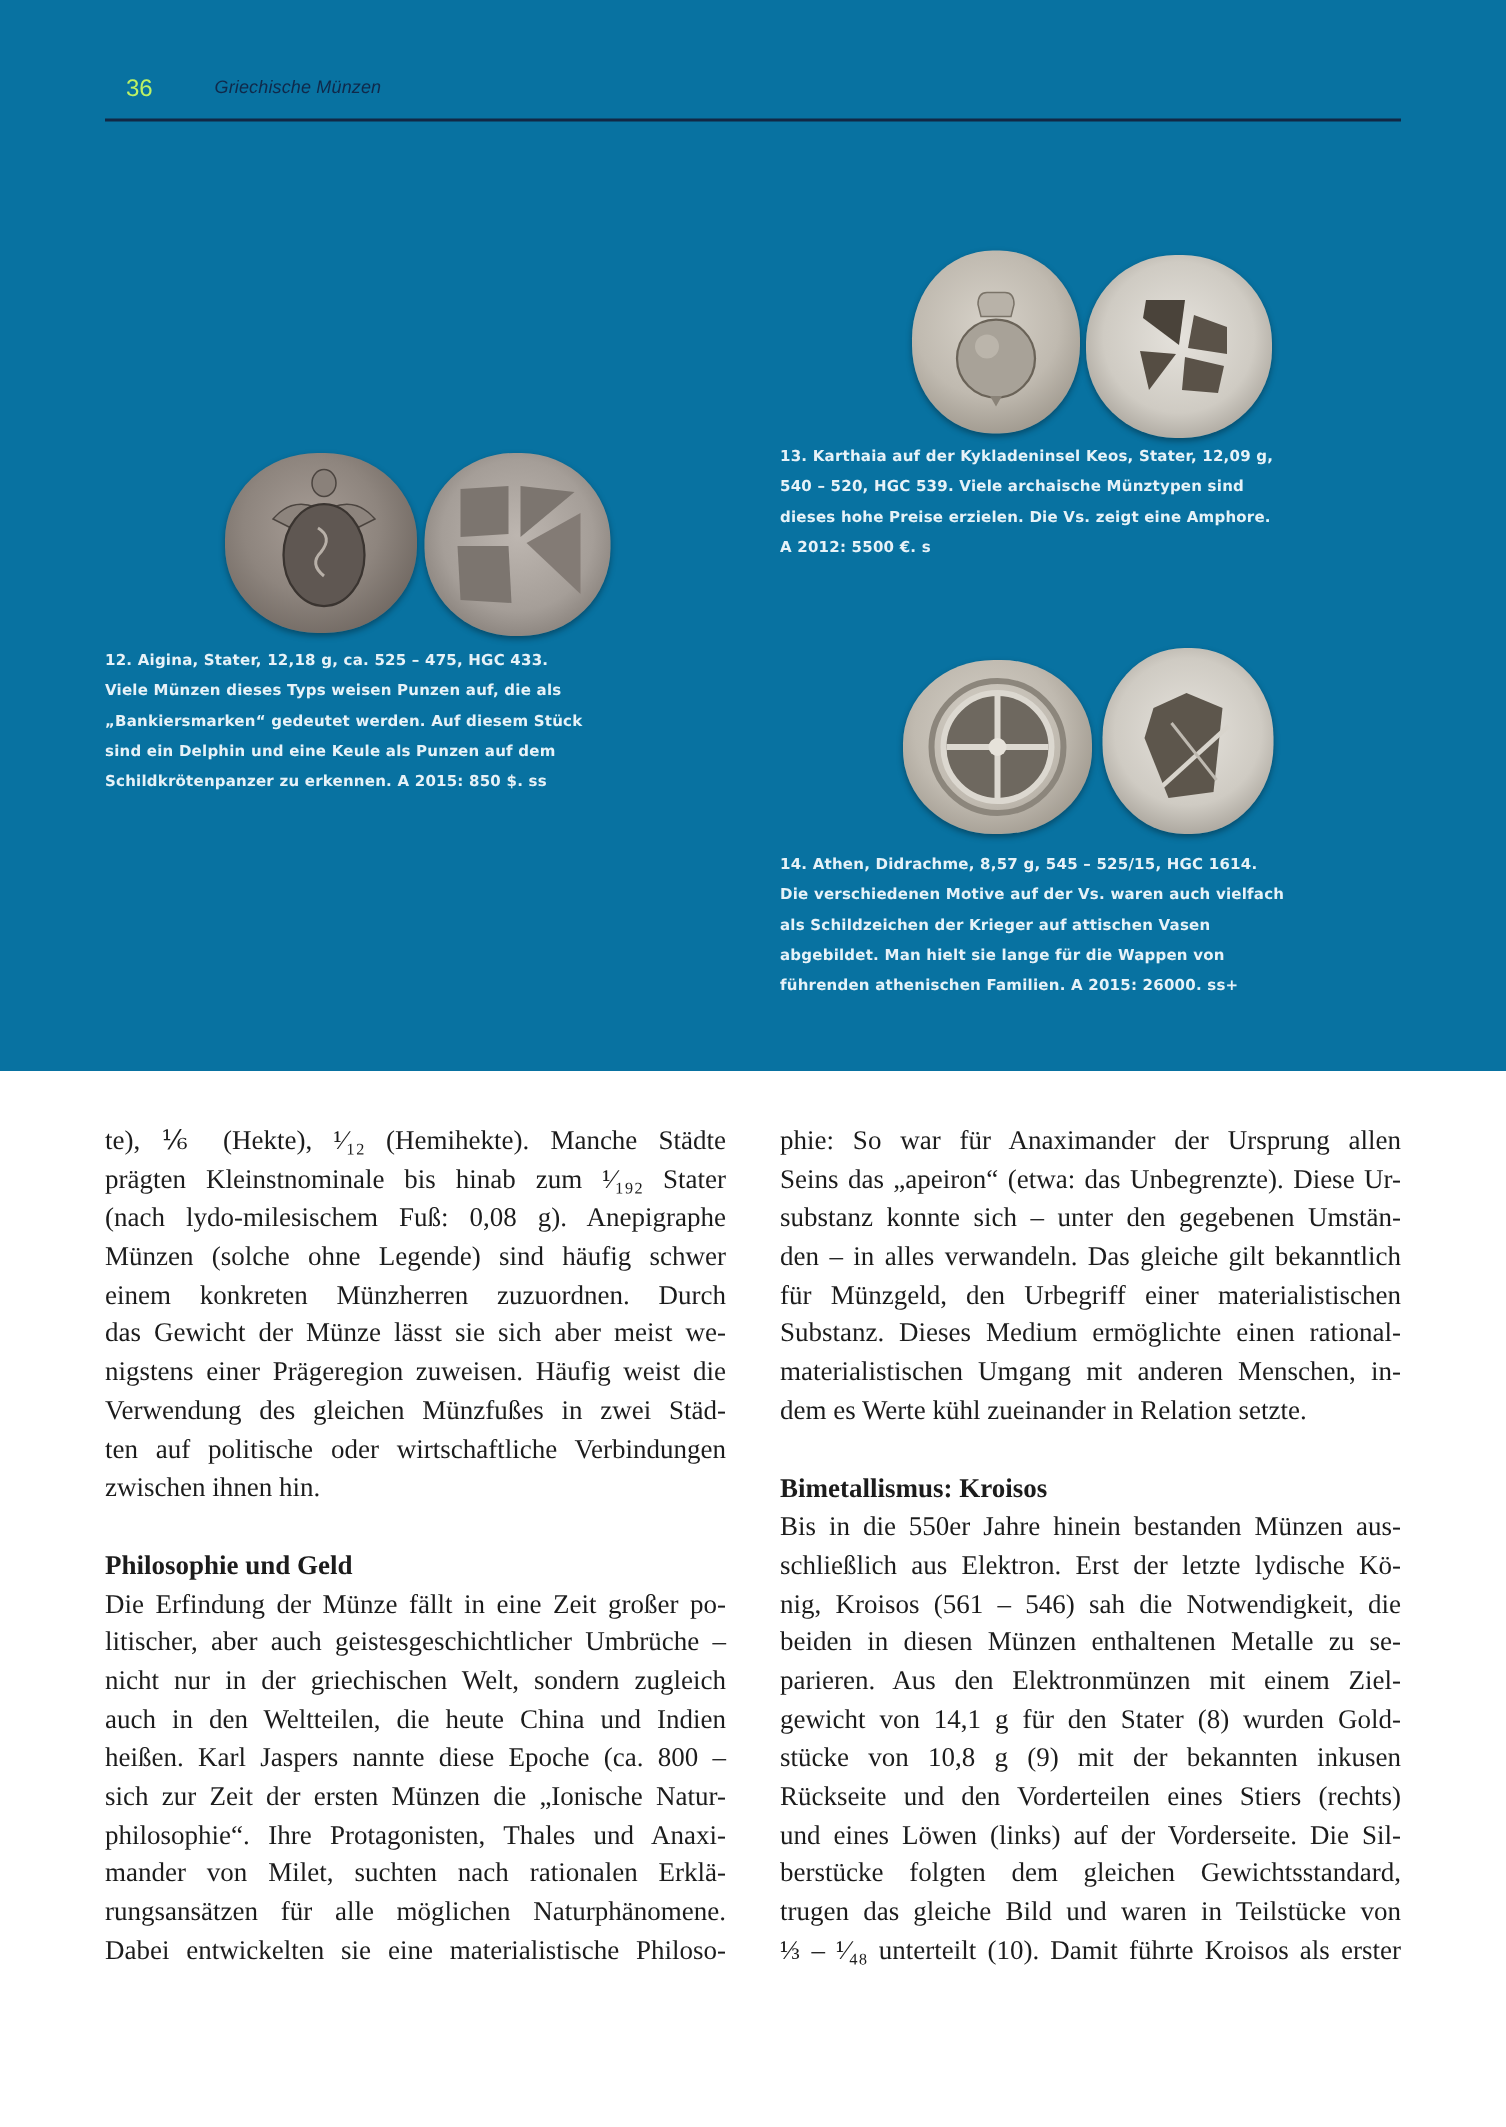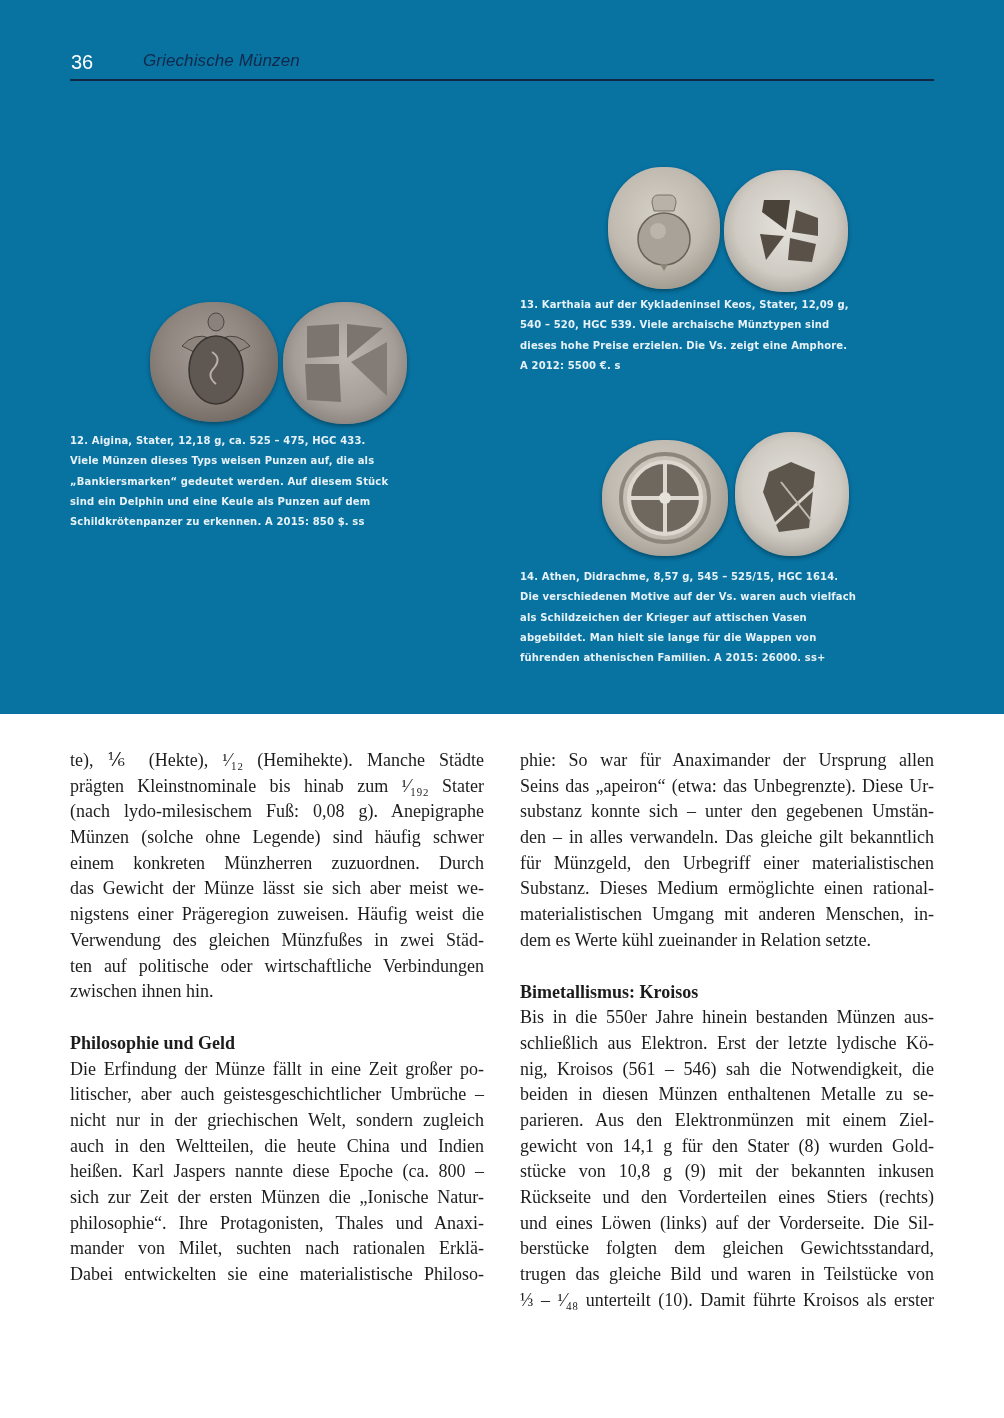--- a/index.html
+++ b/index.html
@@ -5,26 +5,26 @@
     html, body { margin: 0; padding: 0; }
     body {
       width: 1004px; height: 1418px; background: #ffffff; position: relative; overflow: hidden;
       font-family: "Liberation Serif", "DejaVu Serif", serif; color: #1a1a1a;
     }
     .blue-panel {
       position: absolute; left: 0; top: 0; width: 1004px; height: 714px; background: #0872a1;
     }
     .running-head { position: absolute; left: 70px; top: 49px; width: 864px; height: 32px; }
     .page-number {
-      position: absolute; left: 1px; top: 2px; font-family: "Liberation Sans", "DejaVu Sans", sans-serif;
-      font-size: 20px; color: #ffffff;
+      position: absolute; left: 14px; top: 2px; font-family: "Liberation Sans", "DejaVu Sans", sans-serif;
+      font-size: 16px; color: #bef264;
     }
     .chapter-title {
       position: absolute; left: 73px; top: 2px; font-family: "Liberation Sans", "DejaVu Sans", sans-serif;
-      font-style: italic; font-size: 17px; color: #10294a; letter-spacing: 0.1px;
+      font-style: italic; font-size: 12px; color: #10294a; letter-spacing: 0.1px;
     }
     .head-rule { position: absolute; left: 0; top: 30px; width: 864px; height: 2px; background: #112845; }
 
     .coin {
       position: absolute; border-radius: 48%;
       box-shadow: 0 2px 4px rgba(0,0,0,0.35);
     }
     .coin.obv-dark { background: radial-gradient(circle at 45% 40%, #a69c95 0%, #8e857e 45%, #5e5650 100%); }
     .coin.rev-dark { background: radial-gradient(circle at 50% 45%, #bdb6b0 0%, #a59e98 55%, #6f6862 100%); }
     .coin.obv-light { background: radial-gradient(circle at 45% 40%, #d6d1c8 0%, #c0bab0 50%, #8a8378 100%); }
@@ -144,20 +144,21 @@
   <span class="para-gap"></span>
   <span class="line heading">Philosophie und Geld</span>
   <span class="line">Die Erfindung der Münze fällt in eine Zeit großer po-</span>
   <span class="line">litischer, aber auch geistesgeschichtlicher Umbrüche –</span>
   <span class="line">nicht nur in der griechischen Welt, sondern zugleich</span>
   <span class="line">auch in den Weltteilen, die heute China und Indien</span>
   <span class="line">heißen. Karl Jaspers nannte diese Epoche (ca. 800 –</span>
   <span class="line">sich zur Zeit der ersten Münzen die „Ionische Natur-</span>
   <span class="line">philosophie“. Ihre Protagonisten, Thales und Anaxi-</span>
   <span class="line">mander von Milet, suchten nach rationalen Erklä-</span>
+  <span class="line">rungsansätzen für alle möglichen Naturphänomene.</span>
   <span class="line">Dabei entwickelten sie eine materialistische Philoso-</span>
 </div>
 
 <div class="column" style="left:520px; top:748px;">
   <span class="line">phie: So war für Anaximander der Ursprung allen</span>
   <span class="line">Seins das „apeiron“ (etwa: das Unbegrenzte). Diese Ur-</span>
   <span class="line">substanz konnte sich – unter den gegebenen Umstän-</span>
   <span class="line">den – in alles verwandeln. Das gleiche gilt bekanntlich</span>
   <span class="line">für Münzgeld, den Urbegriff einer materialistischen</span>
   <span class="line">Substanz. Dieses Medium ermöglichte einen rational-</span>

